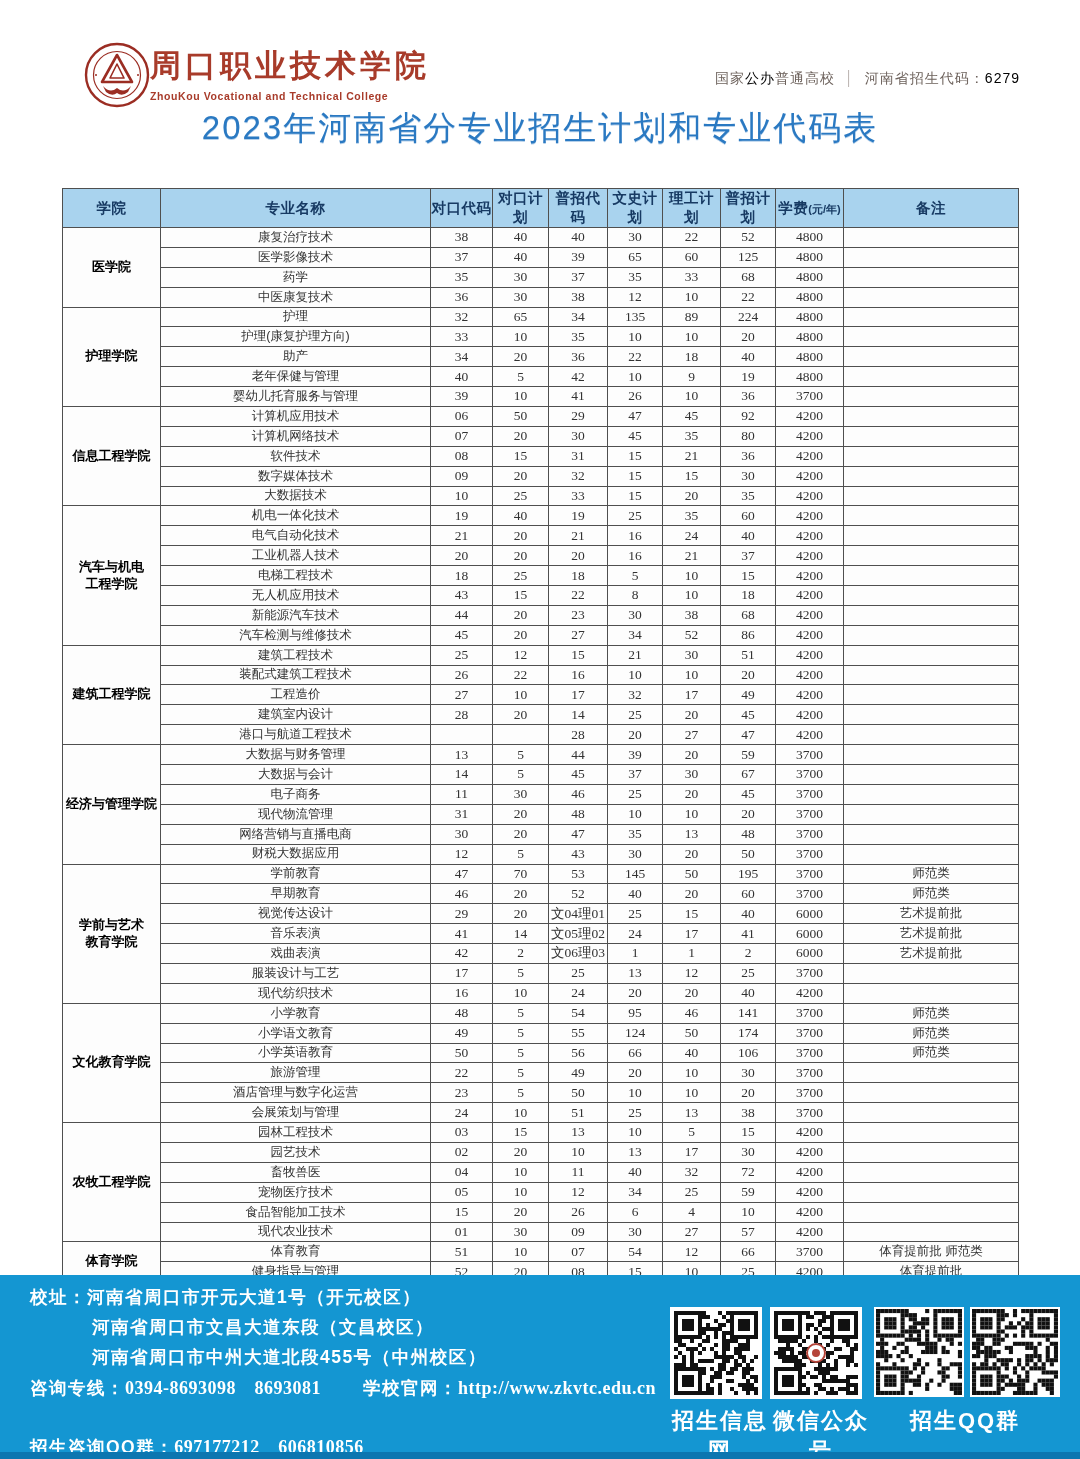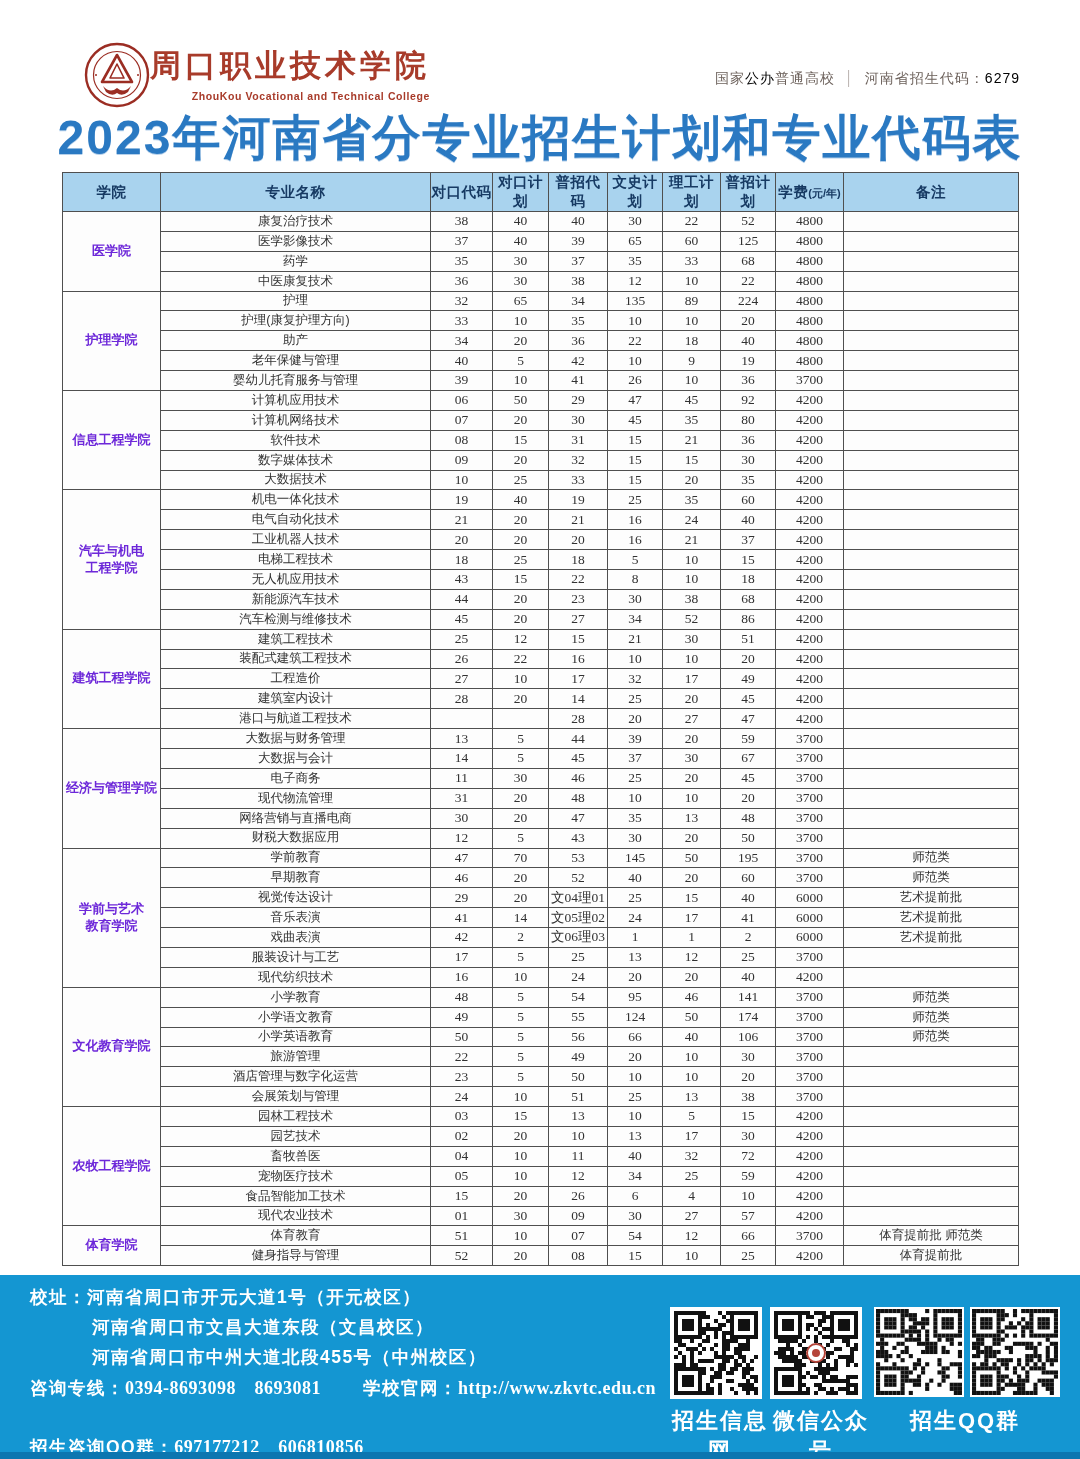--- a/index.html
+++ b/index.html
@@ -4,38 +4,38 @@
 <style>
   html,body{margin:0;padding:0;}
   body{width:1080px;height:1459px;position:relative;background:#ffffff;
        font-family:"Liberation Sans",sans-serif;overflow:hidden;}
 
   
   .logo-wrap{position:absolute;left:84px;top:42px;display:flex;gap:0;align-items:center;}
   .seal-svg{width:66px;height:66px;display:block;}
   .logo-cn{font-family:"DejaVu Serif",serif;font-size:31px;font-weight:bold;
            color:#a83b2a;letter-spacing:4px;line-height:1.1;}
-  .logo-en{font-size:10.5px;font-weight:bold;color:#a83b2a;letter-spacing:0.6px;margin-top:8px;text-align:right;}
+  .logo-en{font-size:10.5px;font-weight:bold;color:#a83b2a;letter-spacing:0.6px;margin-top:8px;}
   .badge{position:absolute;right:60px;top:70px;font-size:14px;color:#6d625c;letter-spacing:1px;}
   .badge .red{color:#000000;}
   .badge .sep{margin:0 10px;color:#b9b2ae;}
   .page-title{position:absolute;left:0;right:0;top:106px;text-align:center;
-              font-size:48px;font-weight:700;color:#2a79c2;letter-spacing:2px;
+              font-size:33px;font-weight:400;color:#2a79c2;letter-spacing:2px;
               text-shadow:0 1px 0 rgba(42,121,194,.35);}
 
   
-  table.plan{position:absolute;left:62px;top:172px;width:956px;border-collapse:collapse;
+  table.plan{position:absolute;left:62px;top:188px;width:956px;border-collapse:collapse;
              table-layout:fixed;background:#fdfdfd;padding-left:32px;}
   .plan th,.plan td{border:1px solid #4f4f4f;padding:0;text-align:center;
                     vertical-align:middle;overflow:hidden;}
   .plan thead th{height:30px;background:#a9d3ee;color:#173a63;font-size:14.5px;
                  font-weight:bold;letter-spacing:0.5px;}
   .plan thead th .sub{font-size:11px;letter-spacing:0;}
   .plan tbody td{height:18.9px;font-size:12.5px;color:#323232;line-height:1.05;}
-  .plan td.college{font-size:13px;font-weight:bold;color:#6d28d9;white-space:pre-line;line-height:1.3;}
+  .plan td.college{font-size:13px;font-weight:bold;color:#000000;white-space:pre-line;line-height:1.3;}
   .plan td.num{font-family:"Liberation Serif",serif;font-size:13.5px;}
   .plan td.major{font-size:12.5px;}
   .plan td.remark{font-size:12.5px;letter-spacing:0;}
 
   
   .footer{position:absolute;left:0;top:1275px;width:1080px;height:184px;background:#1496d2;color:#fff;}
   .footer::after{content:'';position:absolute;left:0;bottom:0;width:100%;height:7px;background:#0c76b0;}
   .f-line{position:absolute;font-size:17.5px;font-weight:bold;letter-spacing:1.5px;white-space:nowrap;}
   .f-line .lat{font-family:"Liberation Serif",serif;font-size:18px;letter-spacing:0.5px;}
   .qr-area{position:absolute;left:670px;top:32px;width:388px;}

